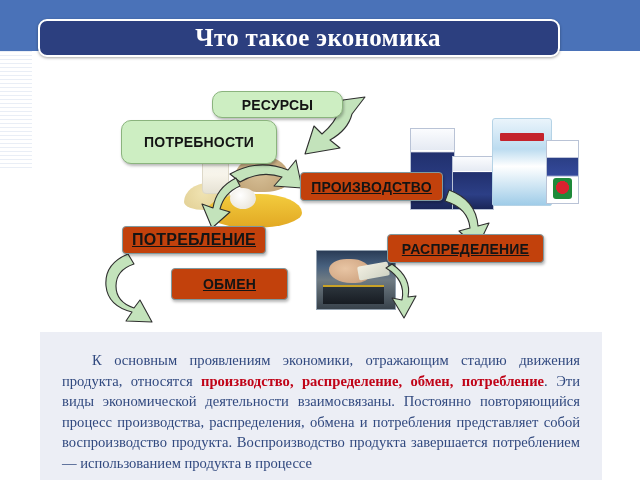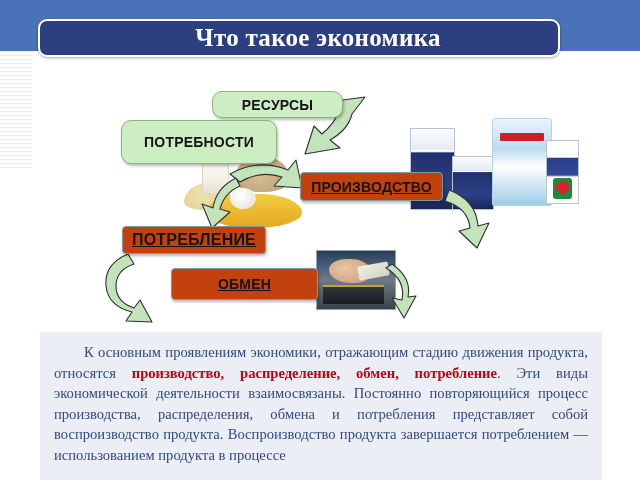--- a/index.html
+++ b/index.html
@@ -79,21 +79,21 @@
     border:1px solid #7f9aa0;
     border-radius:4px;
     text-decoration:underline;
   }
 
   .n-resursy      {left:212px;top:13px;  width:131px;height:27px;font-size:14px;}
   .n-potrebnosti  {left:121px;top:42px;  width:156px;height:44px;font-size:14px;}
   .n-proizvodstvo {left:300px;top:94px;  width:143px;height:29px;font-size:14px;}
   .n-raspredelenie{left:387px;top:156px; width:157px;height:29px;font-size:14px;}
   .n-potreblenie  {left:122px;top:148px; width:144px;height:28px;font-size:16px;}
-  .n-obmen        {left:171px;top:190px; width:147px;height:32px;font-size:14px;}
+  .n-obmen        {left:171px;top:190px; width:117px;height:32px;font-size:14px;}
 
   
   .photo{position:absolute;}
 
   
   .ph-food{left:178px;top:72px;width:132px;height:82px;}
   .glass{
     position:absolute;left:24px;top:2px;width:25px;height:40px;
     background:linear-gradient(to bottom,#f2f2ee 0%,#f7f4ea 55%,#e6e2d4 100%);
     border:1px solid #ddd8c8;border-radius:2px 2px 4px 4px;
@@ -179,21 +179,21 @@
   .arrows{position:absolute;left:0;top:0;width:640px;height:250px;pointer-events:none;}
 
   
   .textblock{
     position:absolute;left:40px;top:332px;width:562px;height:148px;
     background:#eceef5;
     padding:10px 14px 0 14px;
     box-sizing:border-box;
   }
   .textblock p{
-    margin:0;
+    margin:8px;
     font-family:"Liberation Serif", serif;
     font-size:14.6px;
     line-height:20.6px;
     color:#31497f;
     text-align:justify;
     text-indent:30px;
     hyphens:none;
   }
   .textblock b{color:#c00418;font-weight:bold;}
 </style>
@@ -259,20 +259,23 @@
 
     <div class="node green n-resursy">
       <span>РЕСУРСЫ</span>
     </div>
     <div class="node green n-potrebnosti">
       <span>ПОТРЕБНОСТИ</span>
     </div>
     <div class="node blue n-proizvodstvo">
       <span>ПРОИЗВОДСТВО</span>
     </div>
+    <div class="node blue n-raspredelenie">
+      <span>РАСПРЕДЕЛЕНИЕ</span>
+    </div>
     <div class="node blue n-potreblenie">
       <span>ПОТРЕБЛЕНИЕ</span>
     </div>
     <div class="node blue n-obmen">
       <span>ОБМЕН</span>
     </div>
 
   </div>
 
   <div class="textblock">

